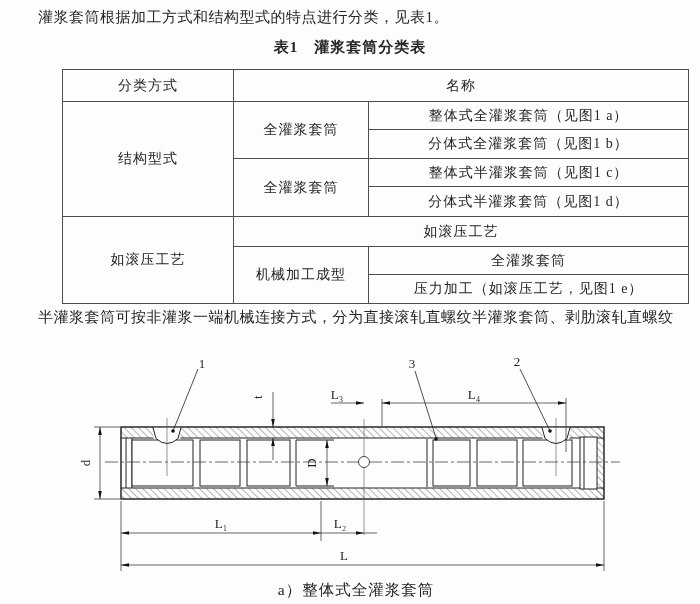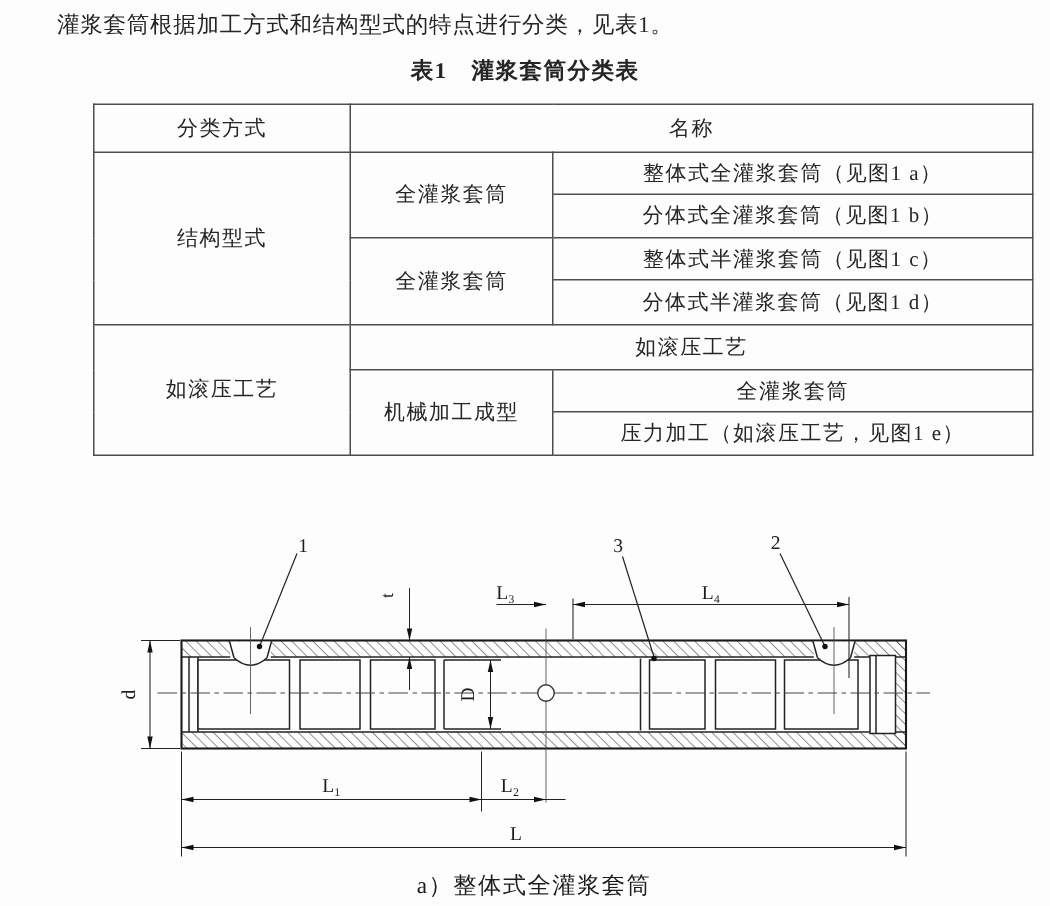--- a/index.html
+++ b/index.html
@@ -68,20 +68,21 @@
       <td rowspan="2">机械加工成型</td>
       <td>全灌浆套筒</td>
     </tr>
     <tr class="r29">
       <td>压力加工（如滚压工艺，见图1 e）</td>
     </tr>
   </tbody>
     </table>
 
   <div id="para2" class="para">
+    <span class="indent">半灌浆套筒可按非灌浆一端机械连接方式，分为直接滚轧直螺纹半灌浆套筒、剥肋滚轧直螺纹</span>
   </div>
 
   <svg id="diagram" width="700" height="252" viewBox="0 352 700 252">
     <defs>
       <pattern id="hatch" patternUnits="userSpaceOnUse" width="5" height="5" patternTransform="rotate(-45)">
         <line x1="0" y1="0" x2="0" y2="5" stroke="#4a4a4a" stroke-width="0.8"></line>
       </pattern>
     </defs>
 
     <g>

